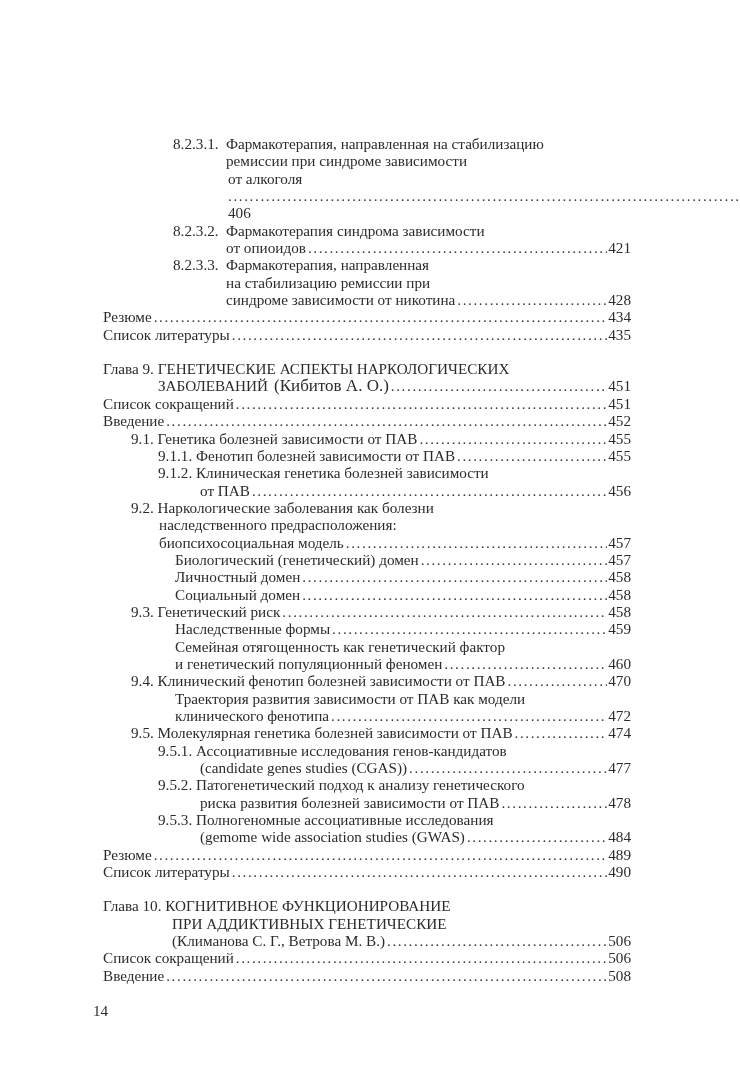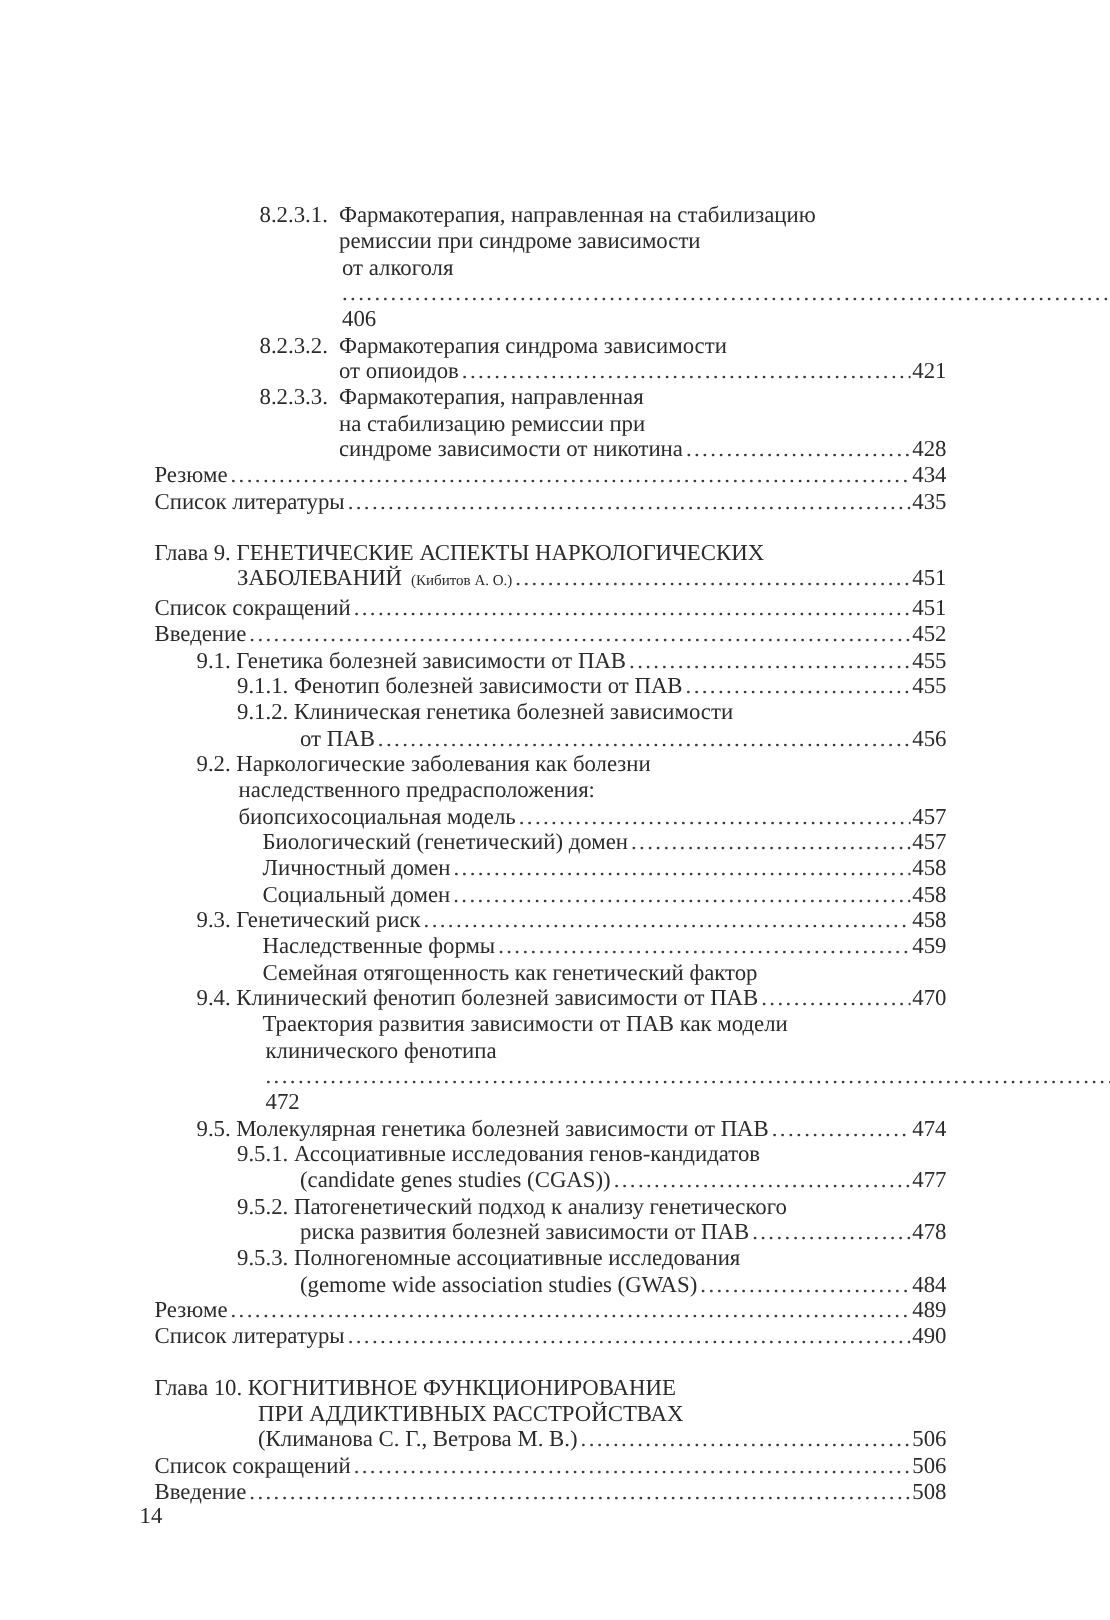--- a/index.html
+++ b/index.html
@@ -78,21 +78,21 @@
   </div>
 
   <div class="gap"></div>
 
   <div class="e">
     <div class="ln">
         <span class="t">Глава 9. ГЕНЕТИЧЕСКИЕ АСПЕКТЫ НАРКОЛОГИЧЕСКИХ</span>
       </div>
     <div class="ln" style="padding-left:55px;">
       <span class="t">ЗАБОЛЕВАНИЙ</span>
-      <span class="t" style="margin-left:6px;font-size:10px;">(Кибитов А. О.)</span>
+      <span class="t" style="margin-left:6px;font-size:17px;">(Кибитов А. О.)</span>
       <span class="d"></span>
       <span class="p">451</span>
     </div>
   </div>
 
   <div class="e">
     <div class="ln">
       <span class="t">Список сокращений</span>
       <span class="d"></span>
       <span class="p">451</span>
@@ -174,33 +174,38 @@
     <div class="ln" style="padding-left:72px;">
       <span class="t">Наследственные формы</span>
       <span class="d"></span>
       <span class="p">459</span>
     </div>
   </div>
   <div class="e">
     <div class="ln" style="padding-left:72px;">
         <span class="t">Семейная отягощенность как генетический фактор</span>
       </div>
+    <div class="ln" style="padding-left:72px;">
+      <span class="t">и генетический популяционный феномен</span>
+      <span class="d"></span>
+      <span class="p">460</span>
+    </div>
   </div>
   <div class="e">
     <div class="ln" style="padding-left:28px;">
       <span class="t">9.4. Клинический фенотип болезней зависимости от ПАВ</span>
       <span class="d"></span>
       <span class="p">470</span>
     </div>
   </div>
   <div class="e">
     <div class="ln" style="padding-left:72px;">
         <span class="t">Траектория развития зависимости от ПАВ как модели</span>
       </div>
-    <div class="ln" style="padding-left:72px;flex-direction:column;">
+    <div class="ln" style="padding-left:72px;">
       <span class="t">клинического фенотипа</span>
       <span class="d"></span>
       <span class="p">472</span>
     </div>
   </div>
   <div class="e">
     <div class="ln" style="padding-left:28px;align-items:center;">
       <span class="t">9.5. Молекулярная генетика болезней зависимости от ПАВ</span>
       <span class="d"></span>
       <span class="p">474</span>
@@ -251,21 +256,21 @@
     </div>
   </div>
 
   <div class="gap"></div>
 
   <div class="e">
     <div class="ln">
         <span class="t">Глава 10. КОГНИТИВНОЕ ФУНКЦИОНИРОВАНИЕ</span>
       </div>
     <div class="ln" style="padding-left:69px;">
-        <span class="t">ПРИ АДДИКТИВНЫХ РАССТРОЙСТВАХ</span>
+        <span class="t">ПРИ АДДИКТИВНЫХ ГЕНЕТИЧЕСКИЕ</span>
       </div>
     <div class="ln" style="padding-left:69px;">
       <span class="t">(Климанова С. Г., Ветрова М. В.)</span>
       <span class="d"></span>
       <span class="p">506</span>
     </div>
   </div>
   <div class="e">
     <div class="ln">
       <span class="t">Список сокращений</span>

